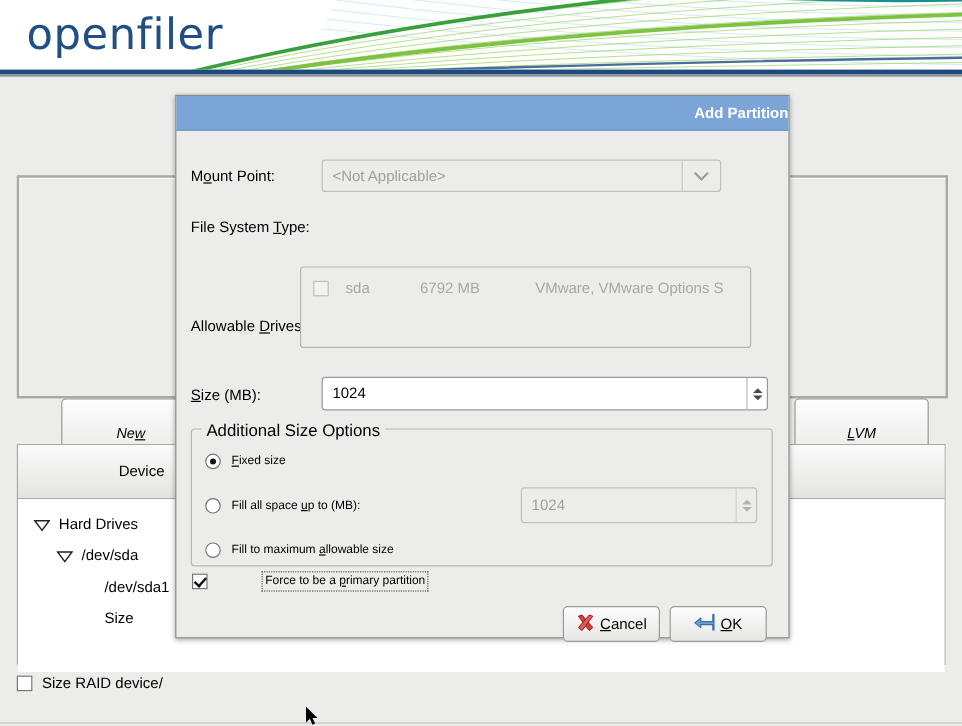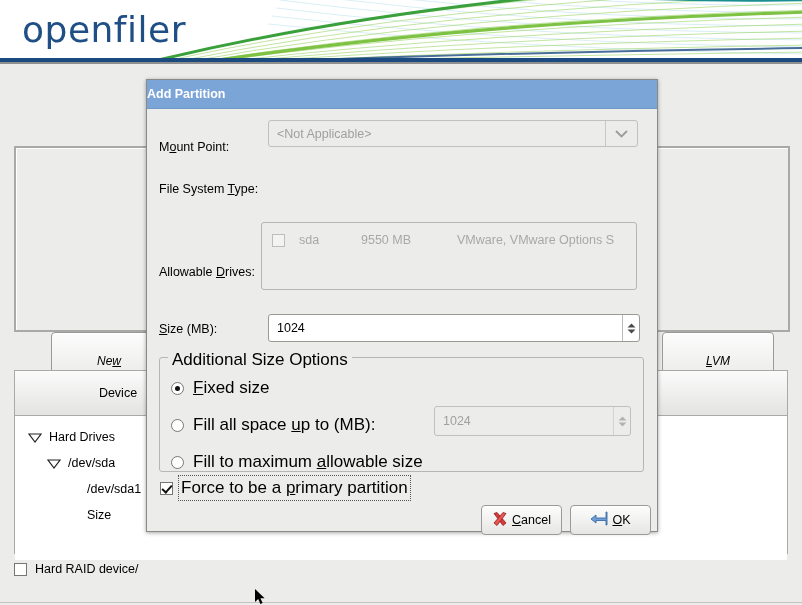--- a/index.html
+++ b/index.html
@@ -74,21 +74,21 @@
 
   
   .dialog{
     position:absolute;left:146px;top:79px;width:510px;height:451px;
     background:#ececeb;
     border:1px solid #8a8a88;
     box-shadow:0 1px 4px rgba(0,0,0,.35);
   }
   .dlg-title{
     height:28px;background:#7ba4d7;border-bottom:1px solid #6f97c9;
-    display:flex;align-items:center;justify-content:flex-start;
+    display:flex;align-items:center;justify-content:flex-end;
     color:#fff;font-weight:bold;font-size:12.5px;
   }
   .dlg-body{position:relative;height:423px;}
 
   .lbl{position:absolute;font-size:12.5px;color:#000;}
 
   .field{
     position:absolute;background:#fff;border:1px solid #9a9a98;border-radius:3px;
     box-sizing:border-box;display:flex;align-items:center;
     font-size:12.5px;
@@ -121,31 +121,31 @@
   .cbx.on::after{
     content:"";position:absolute;left:3px;top:0px;width:4px;height:8px;
     border:solid #111;border-width:0 2px 2px 0;transform:rotate(42deg);
   }
   .rad{width:13px;height:13px;border:1px solid #767674;border-radius:50%;background:#fff;box-sizing:border-box;position:relative;flex:0 0 13px;}
   .rad.on::after{content:"";position:absolute;left:3px;top:3px;width:5px;height:5px;border-radius:50%;background:#111;}
 
   .groupbox{
     position:absolute;border:1px solid #b6b6b4;border-radius:3px;box-sizing:border-box;
   }
-  .group-title{position:absolute;top:-8px;left:8px;background:#ececeb;padding:0 4px;font-size:17px;}
-  .opt{position:absolute;display:flex;align-items:center;gap:9px;font-size:17px;}
-
-  .focusbox{outline:1px dotted #555;outline-offset:2px;}
+  .group-title{position:absolute;top:-8px;left:8px;background:#ececeb;padding:0 4px;font-size:14px;}
+  .opt{position:absolute;display:flex;align-items:center;gap:9px;font-size:10px;}
+
+  .focusbox{outline:1px dotted #555;outline-offset:2px;margin-left:40px;}
 
   .dbtn{
     position:absolute;height:28px;
     background:linear-gradient(#fdfdfd,#e6e6e4);
     border:1px solid #9a9a98;border-radius:4px;
     display:flex;align-items:center;justify-content:center;gap:4px;
-    font-size:12.5px;box-shadow:inset 0 1px 0 #fff;margin-left:12px;
+    font-size:12.5px;box-shadow:inset 0 1px 0 #fff;
   }
 
   .cursor{position:absolute;left:255px;top:589px;}
 </style>
 </head>
 <body>
 
 <div id="app">
 
   <div class="banner">
@@ -231,57 +231,57 @@
           <span>/dev/sda1</span>
         </div>
         <div class="tnode" style="padding-left:72px">
           <span>Size</span>
         </div>
       </div>
     </div>
 
     <div class="hide-raid">
       <span class="cbx"></span>
-      <span>Hard RAID device/</span>
+      <span>Size RAID device/</span>
     </div>
 
     <div class="bottom-sep"></div>
 
   </div>
 
   <div class="dialog">
     <div class="dlg-title">
       <span>Add Partition</span>
     </div>
     <div class="dlg-body">
 
       <div class="lbl" style="left:12px;top:31px">
         M<span class="u">o</span>unt Point:
       </div>
-      <div class="field disabled" style="left:121px;top:11px;width:370px;height:27px">
+      <div class="field disabled" style="left:121px;top:24px;width:333px;height:27px">
         <span class="val">&lt;Not Applicable&gt;</span>
         <span class="combo-btn">
           <svg width="13" height="8" viewBox="0 0 13 8">
               <polyline points="1,1 6.5,6.5 12,1" fill="none" stroke="#9c9c9a" stroke-width="1.8"></polyline>
             </svg>
         </span>
       </div>
 
       <div class="lbl" style="left:12px;top:73px">
         File System <span class="u">T</span>ype:
       </div>
 
       <div class="lbl" style="left:12px;top:156px">
         Allowable <span class="u">D</span>rives:
       </div>
-      <div class="listbox" style="left:114px;top:113px;width:376px;height:68px">
+      <div class="listbox" style="left:103px;top:113px;width:376px;height:68px">
         <div class="drive-row">
           <span class="cbx dis" style="margin-right:14px"></span>
           <span class="c1">sda</span>
-          <span class="c2">9550 MB</span>
+          <span class="c2">6792 MB</span>
           <span>VMware, VMware Options S</span>
         </div>
       </div>
 
       <div class="lbl" style="left:12px;top:213px">
         <span class="u">S</span>ize (MB):
       </div>
       <div class="field" style="left:121px;top:205px;width:372px;height:28px">
         <span class="val">1024</span>
         <span class="spin">

